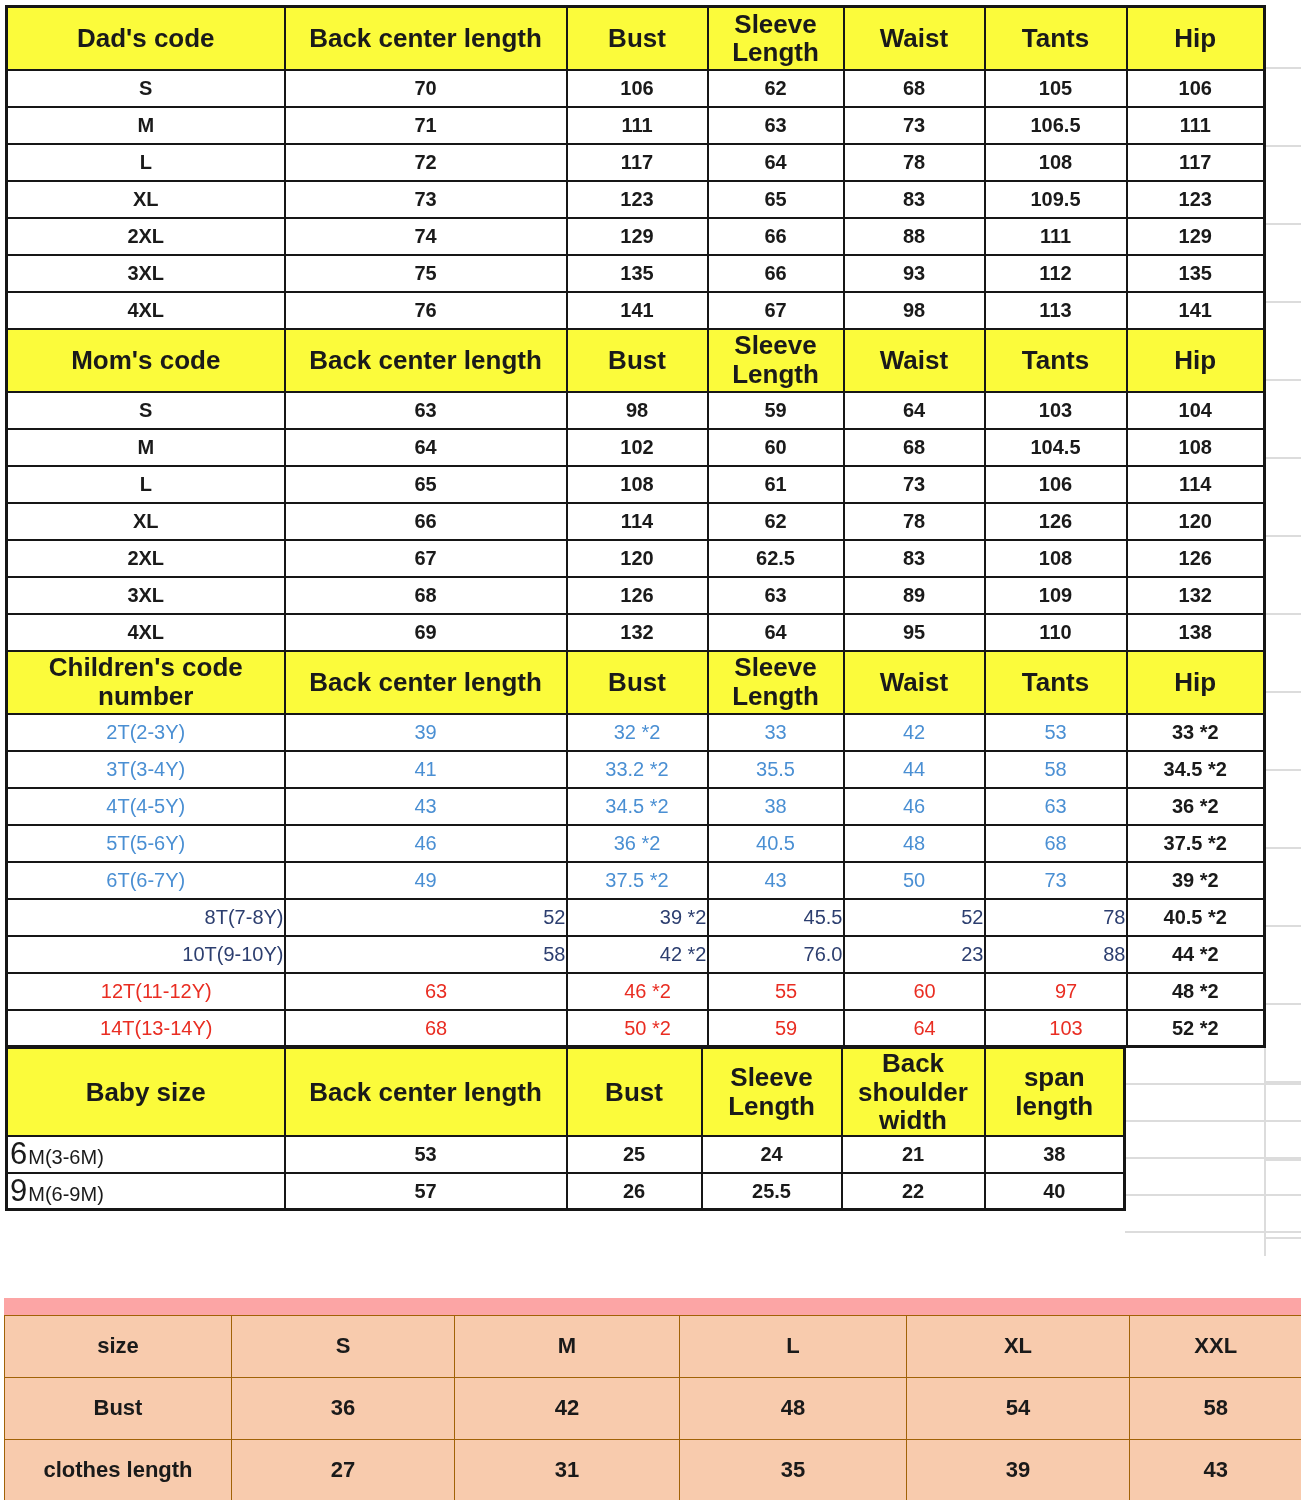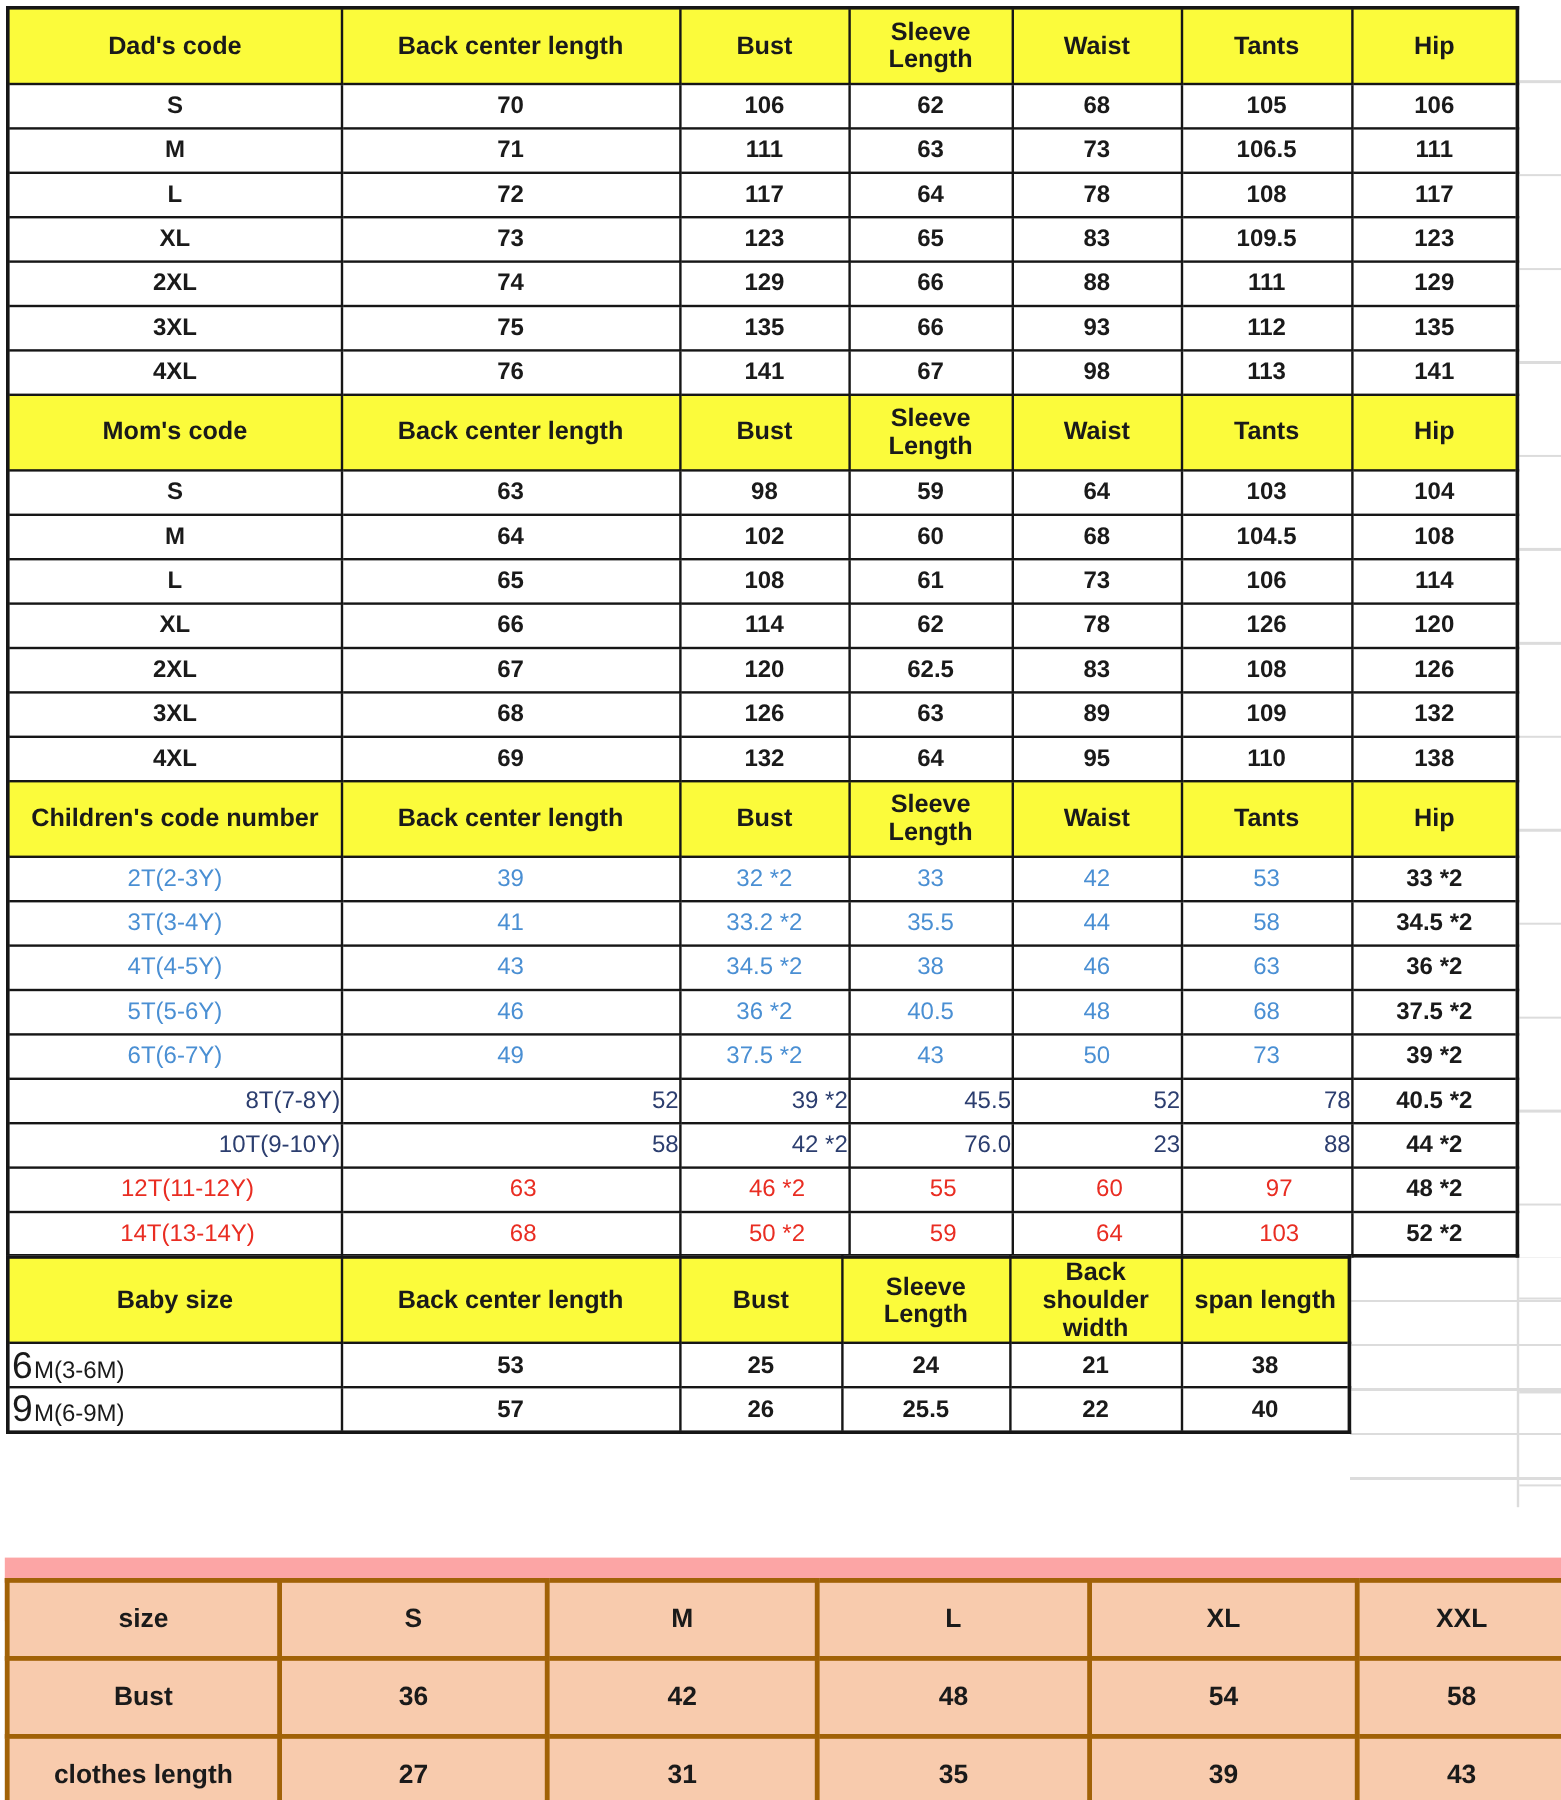--- a/index.html
+++ b/index.html
@@ -9,21 +9,21 @@
   }
   table{border-collapse:collapse;table-layout:fixed;position:absolute;background:#ffffff;}
   td{
     border:2px solid #161616;text-align:center;vertical-align:middle;padding:0;
     font-family:"Liberation Sans",sans-serif;font-size:20px;font-weight:bold;
     line-height:1.1;color:#1a1a1a;
   }
   .main{left:5px;top:5px;width:1258px;border:3px solid #161616;}
   .baby{left:5px;top:1046px;width:1118px;border:3px solid #161616;}
   tr.hdr{height:63px;}
-  tr.hdr td{background:#fbfb3b;font-size:21px;font-weight:bold;white-space:pre-line;}
+  tr.hdr td{background:#fbfb3b;font-size:26px;font-weight:bold;white-space:pre-line;}
   tr.drow{height:37px;}
   .c-blue{color:#4a8fd3;font-weight:normal;}
   .c-navy{color:#2c3e6f;font-weight:normal;text-align:right;}
   .c-red{color:#e92d22;font-weight:normal;padding-left:21px;}
   .c-hip{color:#1a1a1a;font-weight:bold;}
   td.baby-label{text-align:left;padding-left:2px;font-weight:normal;}
   td.baby-label .big{font-size:31px;letter-spacing:1px;}
   
   .strip-top{
     position:absolute;left:1266px;top:5px;width:35px;height:1251px;
@@ -35,21 +35,21 @@
     background-image:repeating-linear-gradient(to bottom,transparent 0 35px,#dcdcdc 35px 37px);
   }
   .vline-baby{position:absolute;left:1264px;top:1048px;width:2px;height:208px;background:#dcdcdc;}
   
   .puppy-bar{position:absolute;left:4px;top:1262px;width:1297px;height:53px;background:#fca5a5;margin-top:36px;}
   .puppy-bar .lbl{
     display:block;width:290px;text-align:center;line-height:53px;
     font-size:22px;font-weight:bold;color:#141414;
   }
   .puppy{left:4px;top:1315px;width:1297px;}
-  .puppy td{background:#f8cbad;border:4px solid #a16207;font-size:22px;font-weight:bold;height:61px;}
+  .puppy td{background:#f8cbad;border:1px solid #a16207;font-size:22px;font-weight:bold;height:61px;}
   .puppy tr td:last-child{border-right:0;}
 </style>
 </head>
 <body>
 
 <div id="canvas">
 
   <div class="strip-top"></div>
   <div class="strip-baby"></div>
   <div class="vline-baby"></div>

